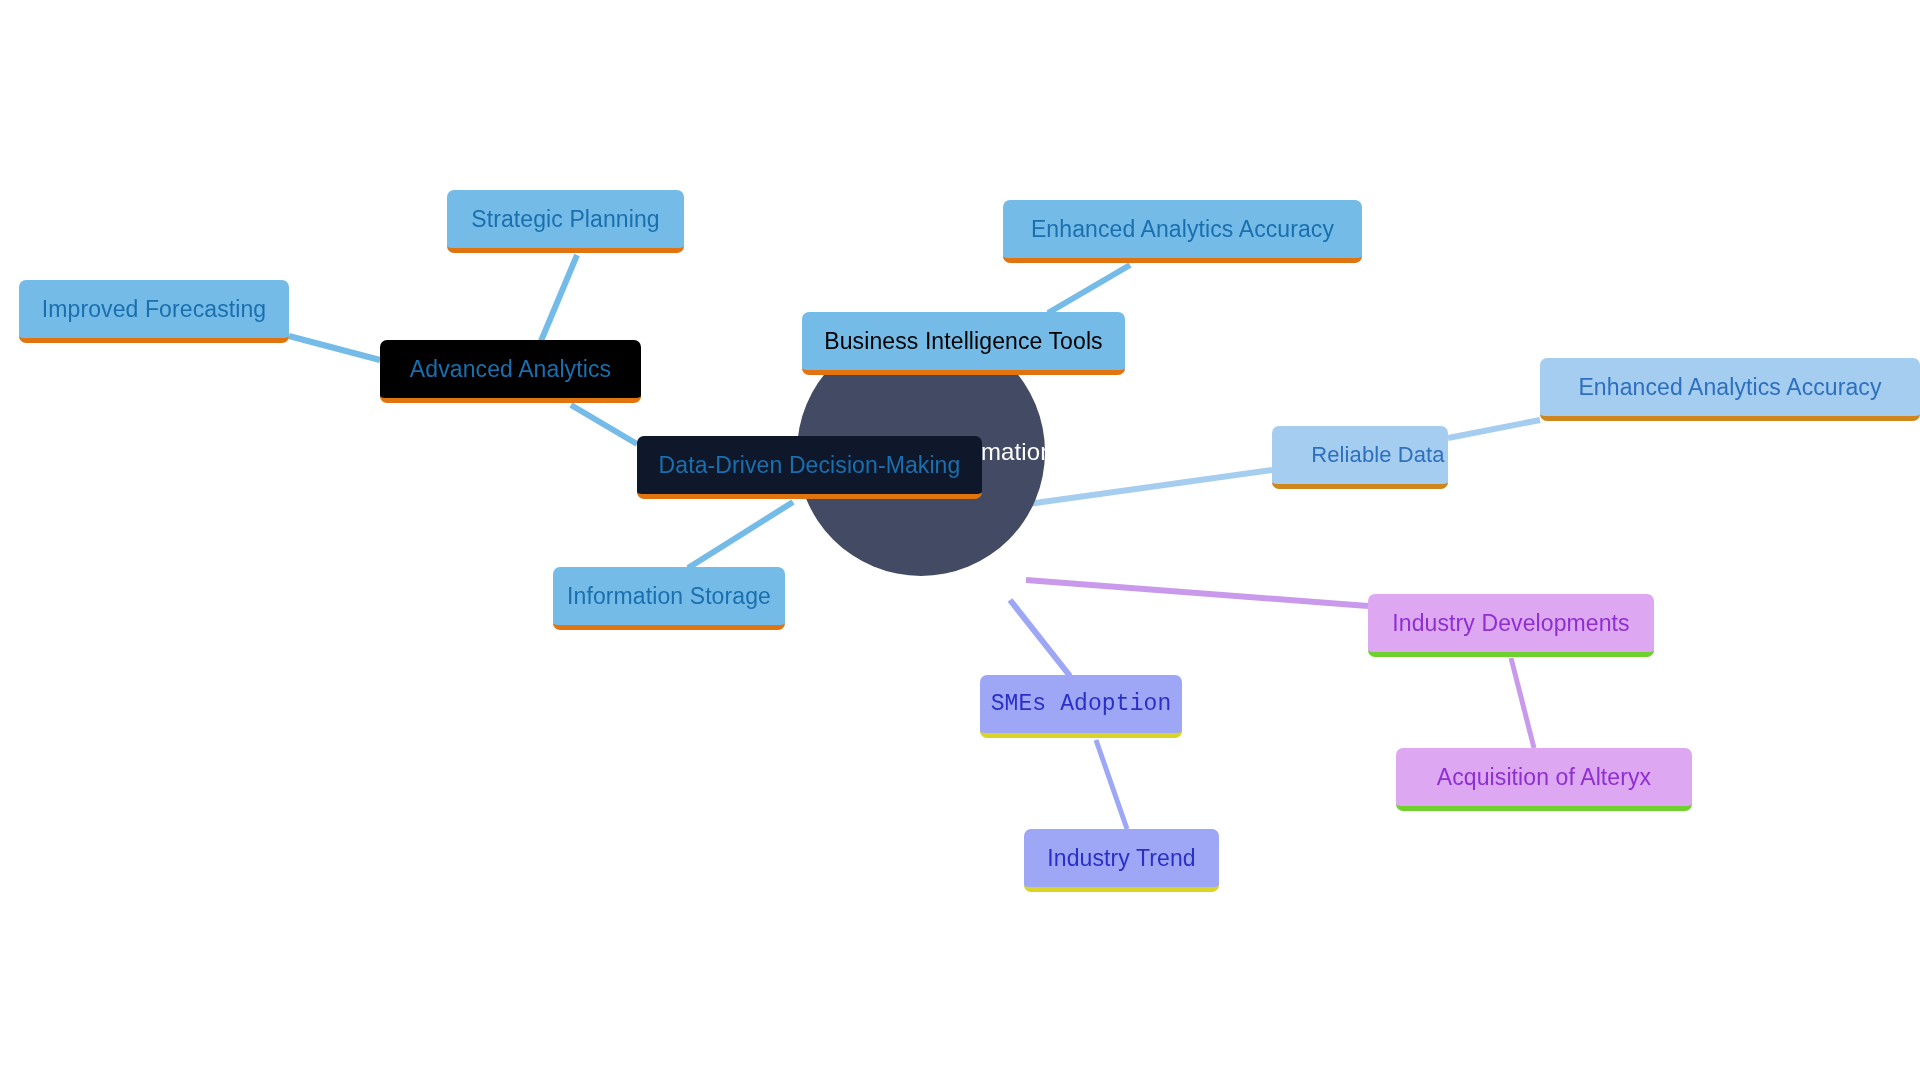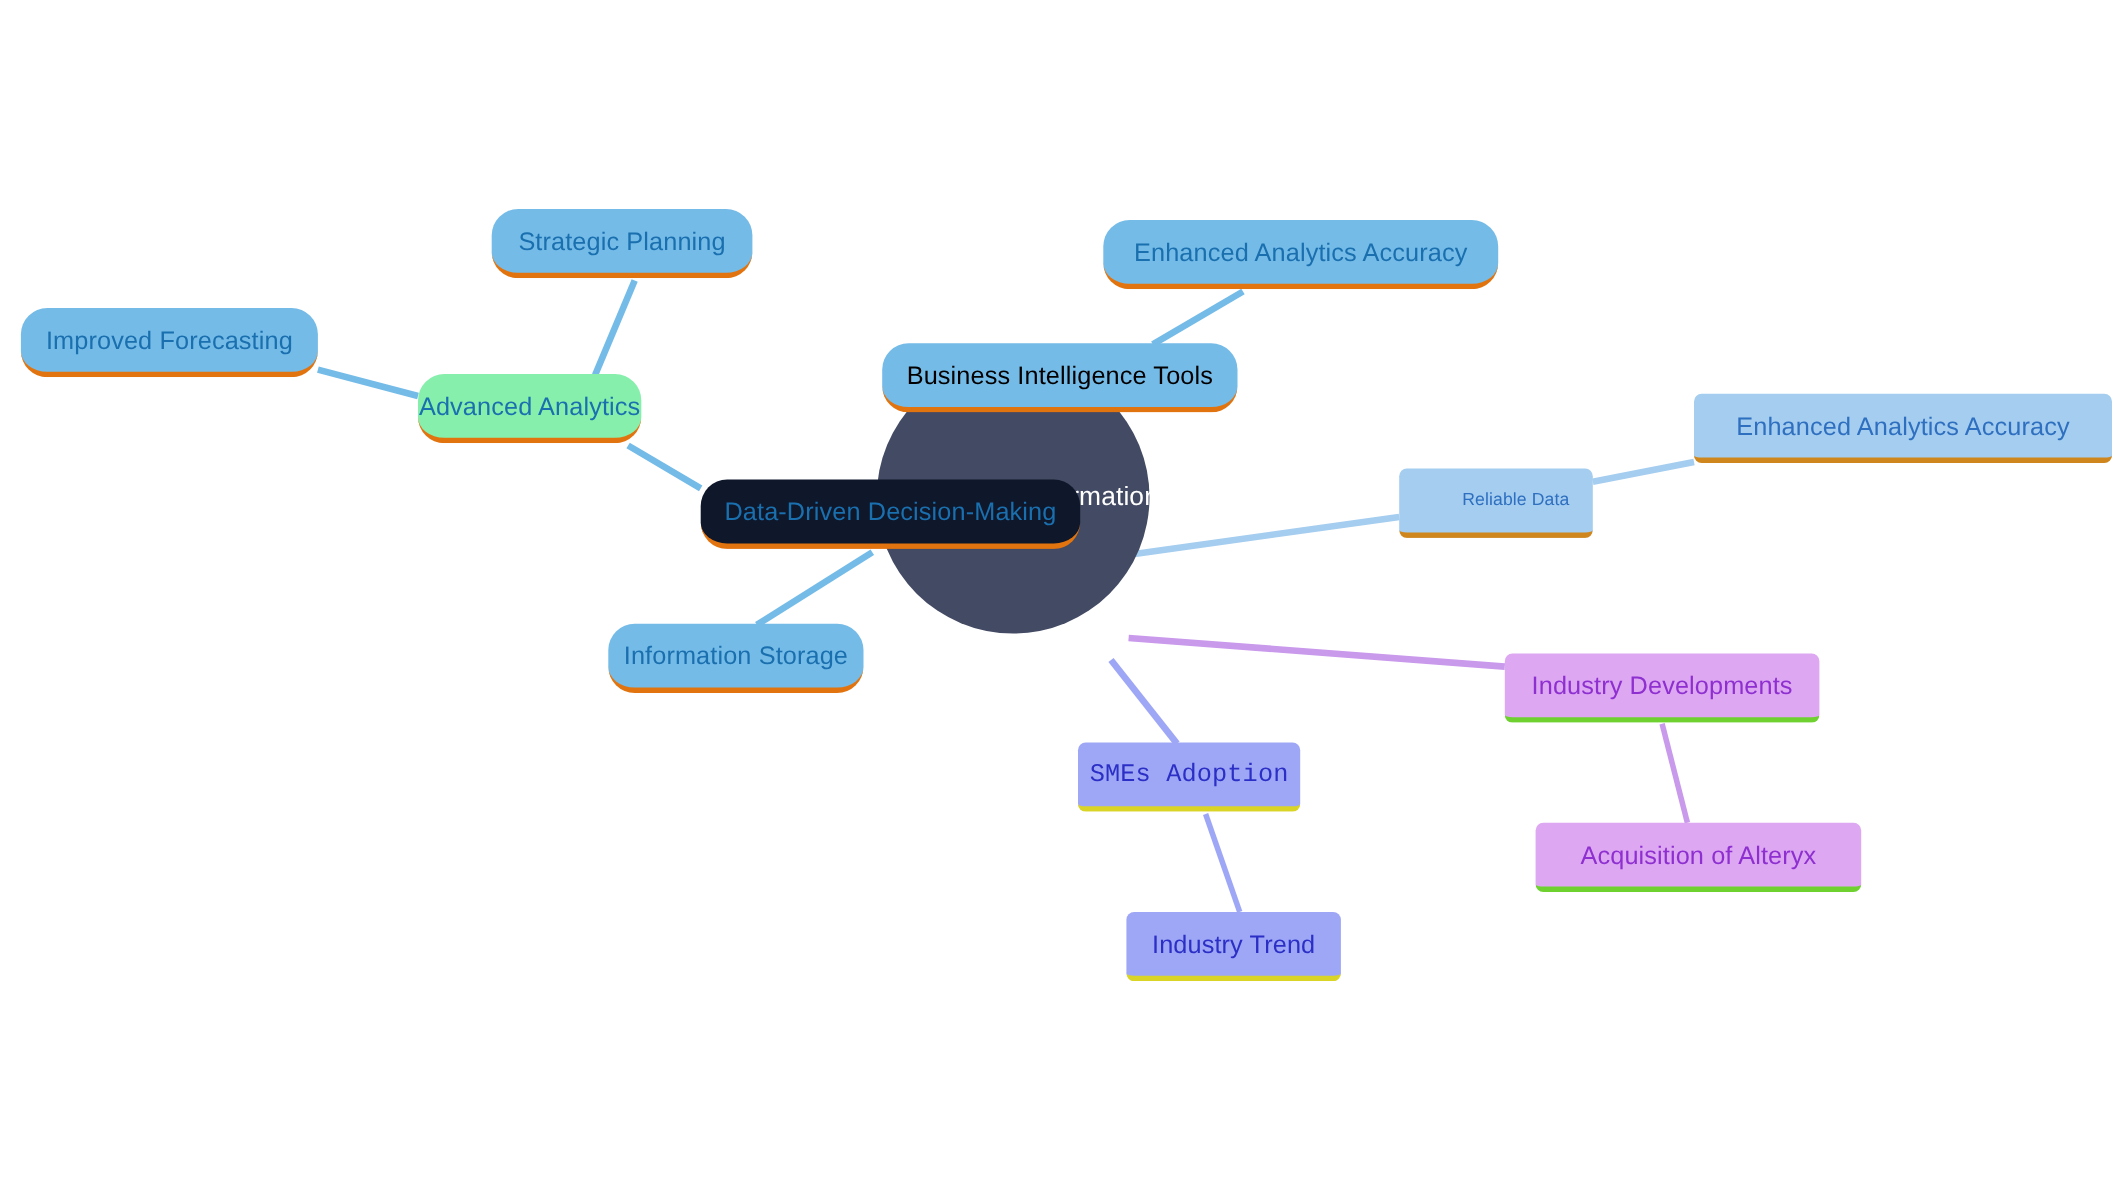--- a/index.html
+++ b/index.html
@@ -46,21 +46,20 @@
     border-radius: 50%;
     background: #434a63;
     color: #ffffff;
     font-size: 24px;
   }
   
   .br-analytics {
     background: #74bbe8;
     color: #1a6fae;
     border-bottom: 5px solid #e1740f;
-    border-radius: 24px;
   }
   
   .br-data {
     background: #a4cdef;
     color: #2e6fc0;
     border-bottom: 5px solid #cf861d;
   }
   
   .br-industry {
     background: #dda7f2;
@@ -96,36 +95,36 @@
   <div id="node-layer">
       <div class="node node-root" style="left: 797px; top: 328px; width: 248px; height: 248px; background: rgb(67, 74, 99); color: rgb(255, 255, 255);">
         <span class="node-label">Financial Transformation</span>
       </div>
       <div class="node br-analytics" style="left: 447px; top: 190px; width: 237px; height: 63px; font-size: 23px; background: rgb(116, 187, 232); color: rgb(26, 111, 174); border-bottom: 5px solid rgb(225, 116, 15);">
         <span class="node-label">Strategic Planning</span>
       </div>
       <div class="node br-analytics" style="left: 19px; top: 280px; width: 270px; height: 63px; font-size: 23px; background: rgb(116, 187, 232); color: rgb(26, 111, 174); border-bottom: 5px solid rgb(225, 116, 15);">
         <span class="node-label">Improved Forecasting</span>
       </div>
-      <div class="node br-analytics" style="left: 380px; top: 340px; width: 203px; height: 63px; font-size: 23px; background: #86efac; color: rgb(26, 111, 174); border-bottom: 5px solid rgb(225, 116, 15);">
+      <div class="node br-analytics" style="left: 380px; top: 340px; width: 261px; height: 63px; font-size: 23px; background: #000000; color: rgb(26, 111, 174); border-bottom: 5px solid rgb(225, 116, 15);">
         <span class="node-label">Advanced Analytics</span>
       </div>
       <div class="node br-analytics" style="left: 1003px; top: 200px; width: 359px; height: 63px; font-size: 23px; background: rgb(116, 187, 232); color: rgb(26, 111, 174); border-bottom: 5px solid rgb(225, 116, 15);">
         <span class="node-label">Enhanced Analytics Accuracy</span>
       </div>
       <div class="node br-analytics" style="left: 802px; top: 312px; width: 323px; height: 63px; font-size: 23px; background: rgb(116, 187, 232); color: #000000; border-bottom: 5px solid rgb(225, 116, 15);">
         <span class="node-label">Business Intelligence Tools</span>
       </div>
       <div class="node br-analytics" style="left: 637px; top: 436px; width: 345px; height: 63px; font-size: 23px; background: #0f172a; color: rgb(26, 111, 174); border-bottom: 5px solid rgb(225, 116, 15);">
         <span class="node-label">Data-Driven Decision-Making</span>
       </div>
       <div class="node br-analytics" style="left: 553px; top: 567px; width: 232px; height: 63px; font-size: 23px; background: rgb(116, 187, 232); color: rgb(26, 111, 174); border-bottom: 5px solid rgb(225, 116, 15);">
         <span class="node-label">Information Storage</span>
       </div>
-      <div class="node br-data" style="left: 1272px; top: 426px; width: 176px; height: 63px; font-size: 16px; background: rgb(164, 205, 239); color: rgb(46, 111, 192); border-bottom: 5px solid rgb(207, 134, 29); padding-left: 36px;">
+      <div class="node br-data" style="left: 1272px; top: 426px; width: 176px; height: 63px; font-size: 22px; background: rgb(164, 205, 239); color: rgb(46, 111, 192); border-bottom: 5px solid rgb(207, 134, 29); padding-left: 36px;">
         <span class="node-label">Reliable Data</span>
       </div>
       <div class="node br-data" style="left: 1540px; top: 358px; width: 380px; height: 63px; font-size: 23px; background: rgb(164, 205, 239); color: rgb(46, 111, 192); border-bottom: 5px solid rgb(207, 134, 29);">
         <span class="node-label">Enhanced Analytics Accuracy</span>
       </div>
       <div class="node br-industry" style="left: 1368px; top: 594px; width: 286px; height: 63px; font-size: 23px; background: rgb(221, 167, 242); color: rgb(142, 47, 208); border-bottom: 5px solid rgb(110, 209, 48);">
         <span class="node-label">Industry Developments</span>
       </div>
       <div class="node br-industry" style="left: 1396px; top: 748px; width: 296px; height: 63px; font-size: 23px; background: rgb(221, 167, 242); color: rgb(142, 47, 208); border-bottom: 5px solid rgb(110, 209, 48);">
         <span class="node-label">Acquisition of Alteryx</span>

